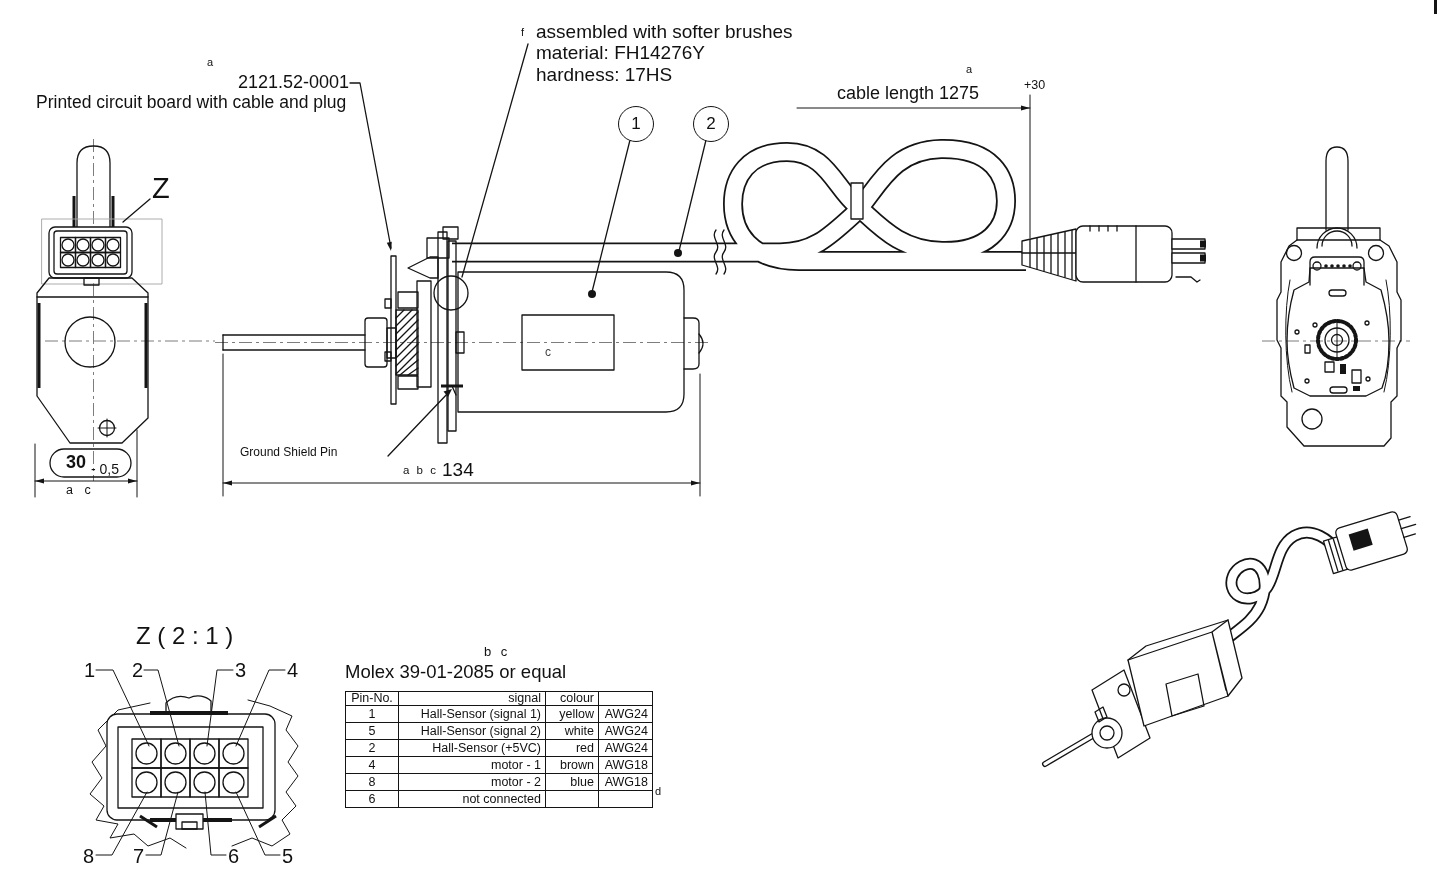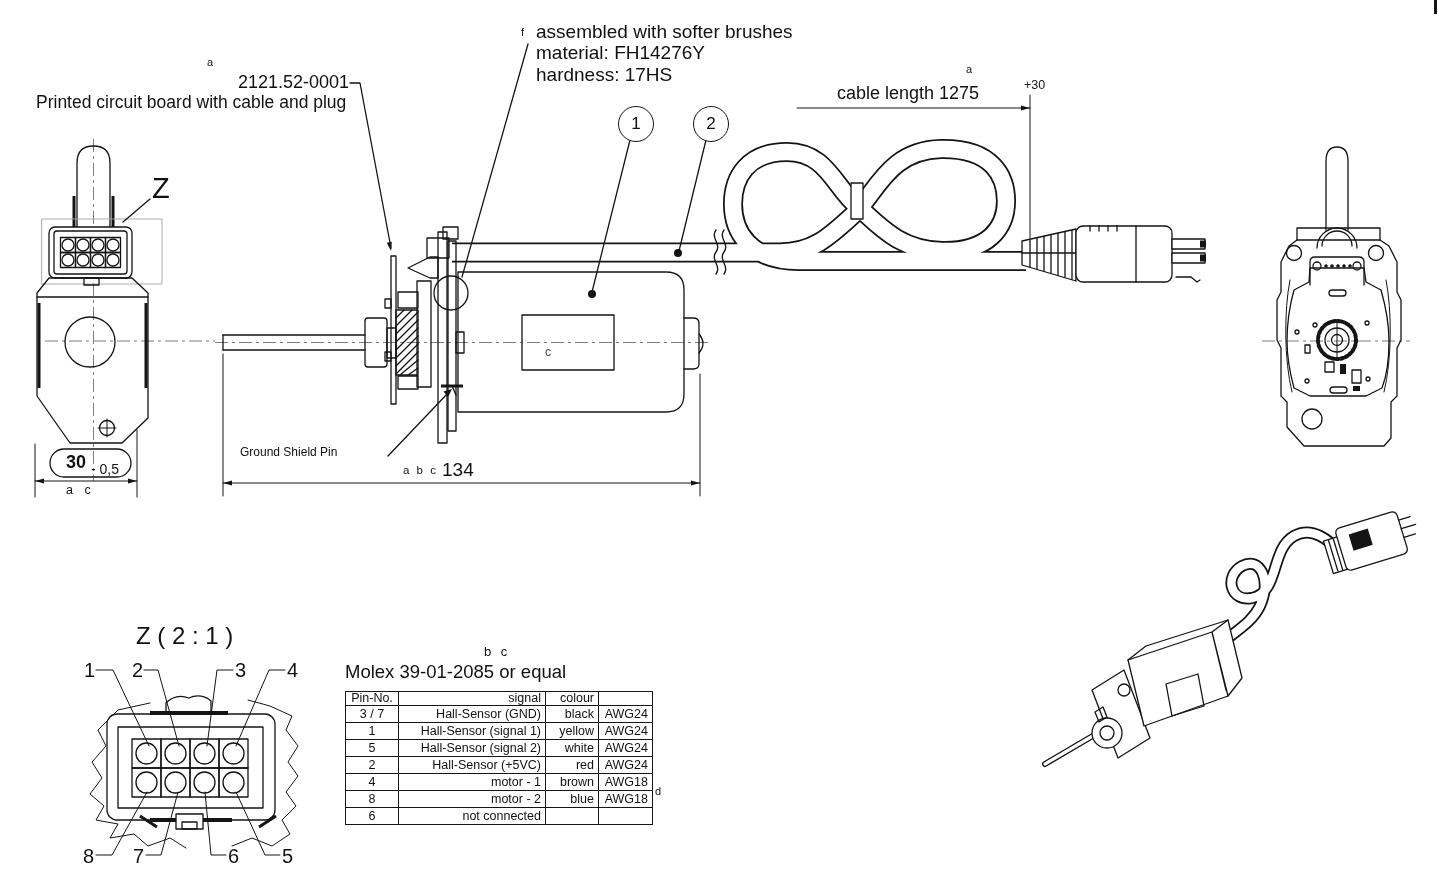--- a/index.html
+++ b/index.html
@@ -344,26 +344,20 @@
     <thead>
       <tr>
         <th class="c">Pin-No.</th>
         <th>signal</th>
         <th>colour</th>
         <th></th>
       </tr>
     </thead>
     <tbody>
       <tr>
-        <td class="c">3 / 7</td>
-        <td>Hall-Sensor (GND)</td>
-        <td>black</td>
-        <td>AWG24</td>
-      </tr>
-      <tr>
         <td class="c">1</td>
         <td>Hall-Sensor (signal 1)</td>
         <td>yellow</td>
         <td>AWG24</td>
       </tr>
       <tr>
         <td class="c">5</td>
         <td>Hall-Sensor (signal 2)</td>
         <td>white</td>
         <td>AWG24</td>

